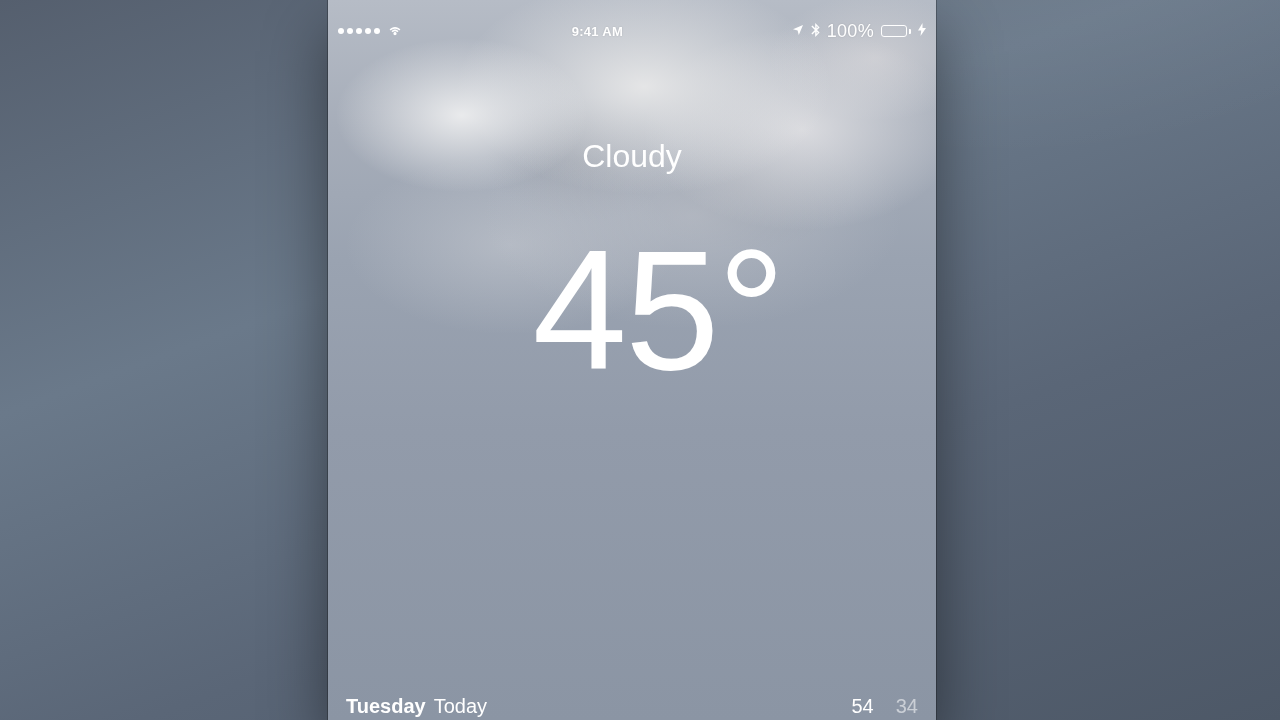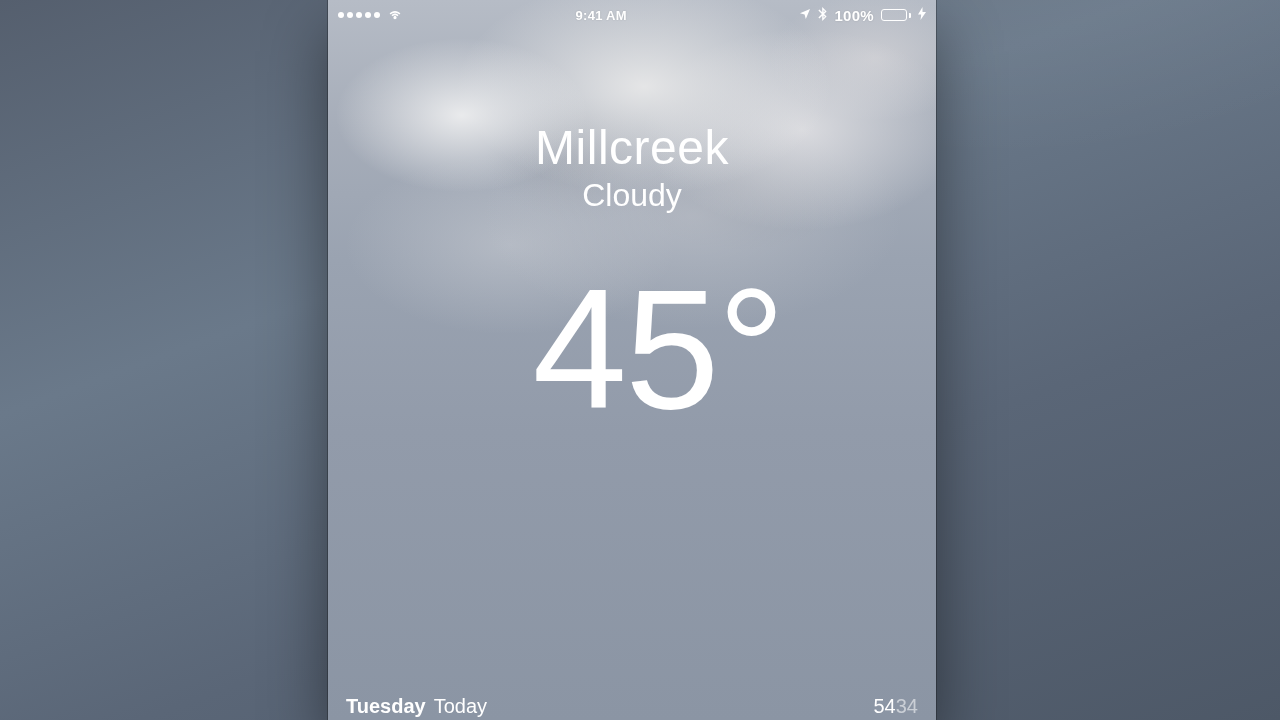--- a/index.html
+++ b/index.html
@@ -48,21 +48,21 @@
       
       linear-gradient(#b6bcc6 0%, #a6adb9 18%, #9aa3b1 36%, #929baa 60%, #8b95a4 100%);
   }
 
   
   .status-bar {
     display: flex;
     align-items: center;
     justify-content: space-between;
     height: 26px;
-    padding: 2px 10px 0 10px;
+    padding: 18px 10px 0 10px;
     font-size: 13px;
     letter-spacing: 0.3px;
     text-shadow: 0 0 2px rgba(0,0,0,0.15);
   }
   .status-left, .status-right {
     display: flex;
     align-items: center;
     gap: 7px;
   }
   .status-center {
@@ -98,21 +98,21 @@
     background: #42d763;
     border-radius: 1.5px;
   }
   .battery-cap {
     width: 2px;
     height: 5px;
     background: #fff;
     border-radius: 0 1px 1px 0;
   }
 
-  .pct { font-size: 15px; font-weight:700; }
+  .pct { font-size: 18px; font-weight:400; }
 
   
   .hero {
     text-align: center;
     padding-top: 92px;
   }
   .city {
     font-size: 48px;
     font-weight: 200;
     letter-spacing: 0.5px;
@@ -139,21 +139,21 @@
     bottom: 0px;
     display: flex;
     align-items: center;
     justify-content: space-between;
     padding: 10px 18px 2px 18px;
     font-size: 20px;
   }
   .today-left { display:flex; gap:8px; align-items: baseline;}
   .today-left .day { font-weight: 600; }
   .today-left .label { font-weight: 300; }
-  .today-right { display:flex; align-items: baseline; font-weight:300;}
+  .today-right { display:flex; gap:22px; align-items: baseline; font-weight:300;}
   .today-right .hi { color:#fff; }
   .today-right .lo { color: rgba(255,255,255,0.55); }
 </style>
 </head>
 <body>
 
 <div class="desktop">
 
   <div class="phone">
 
@@ -195,21 +195,20 @@
         </span>
         <span>
           <svg width="8" height="13" viewBox="0 0 8 13">
             <path d="M4.5 0 L0 7.5 H3.2 L2.5 13 L8 5 H4.5 Z" fill="#fff"></path>
           </svg>
         </span>
       </div>
     </div>
 
     <div class="hero">
-      <div class="city">Millcreek</div>
       <div class="cond">Cloudy</div>
       <div class="temp">45°</div>
     </div>
 
     <div class="today-row">
       <div class="today-left">
         <span class="day">Tuesday</span>
         <span class="label">Today</span>
       </div>
       <div class="today-right">

